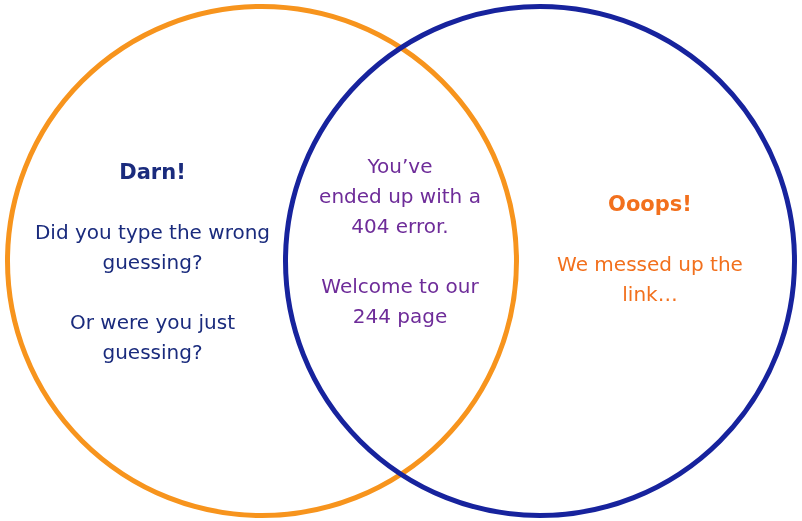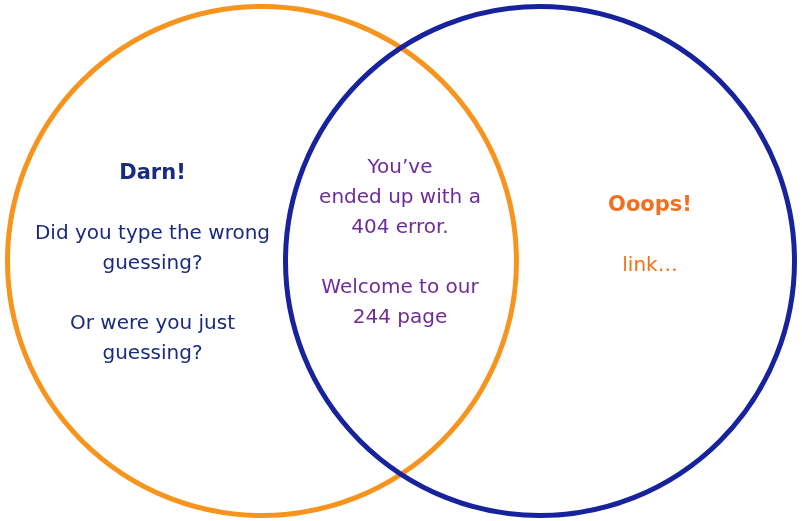--- a/index.html
+++ b/index.html
@@ -101,17 +101,18 @@
     </div>
     <div class="para">
       <div class="line">Welcome to our</div>
       <div class="line">244 page</div>
     </div>
   </div>
 
   <div class="textblock tb-right" style="color: rgb(242, 112, 29);">
     <div class="heading">Ooops!</div>
     <div class="para">
+      <div class="line">We messed up the</div>
       <div class="line">link…</div>
     </div>
   </div>
 
 </div>
 
 </body></html>

